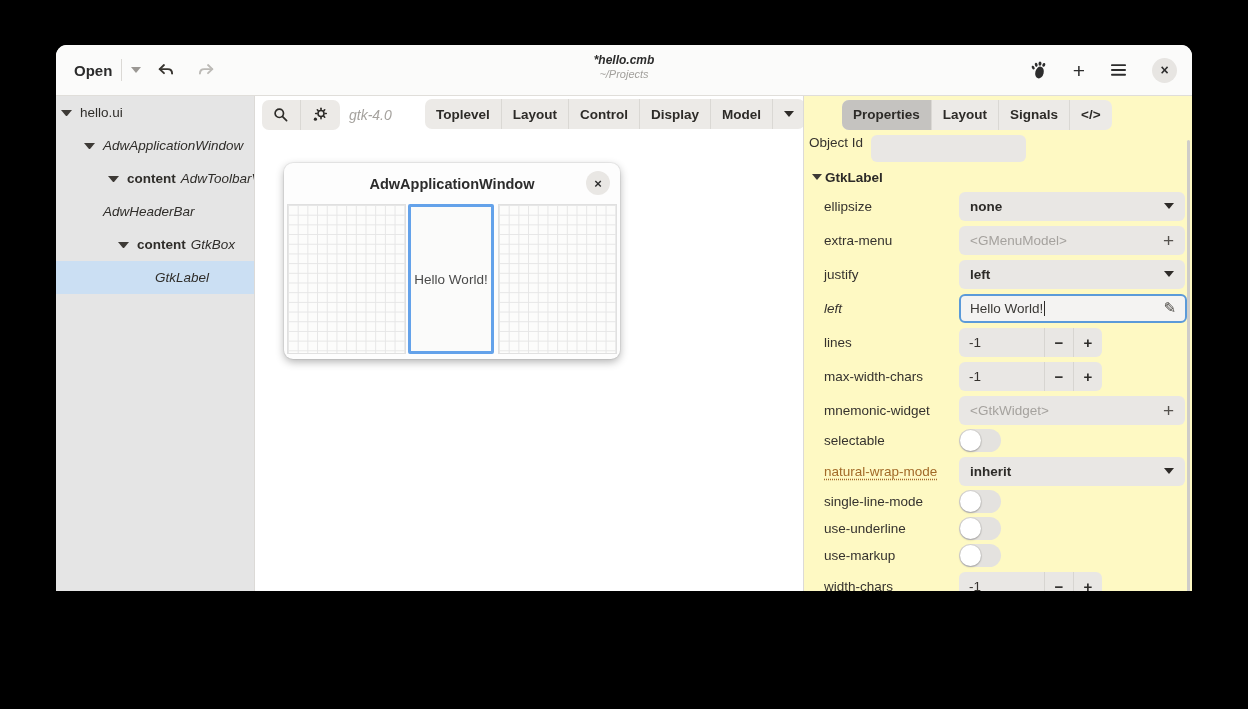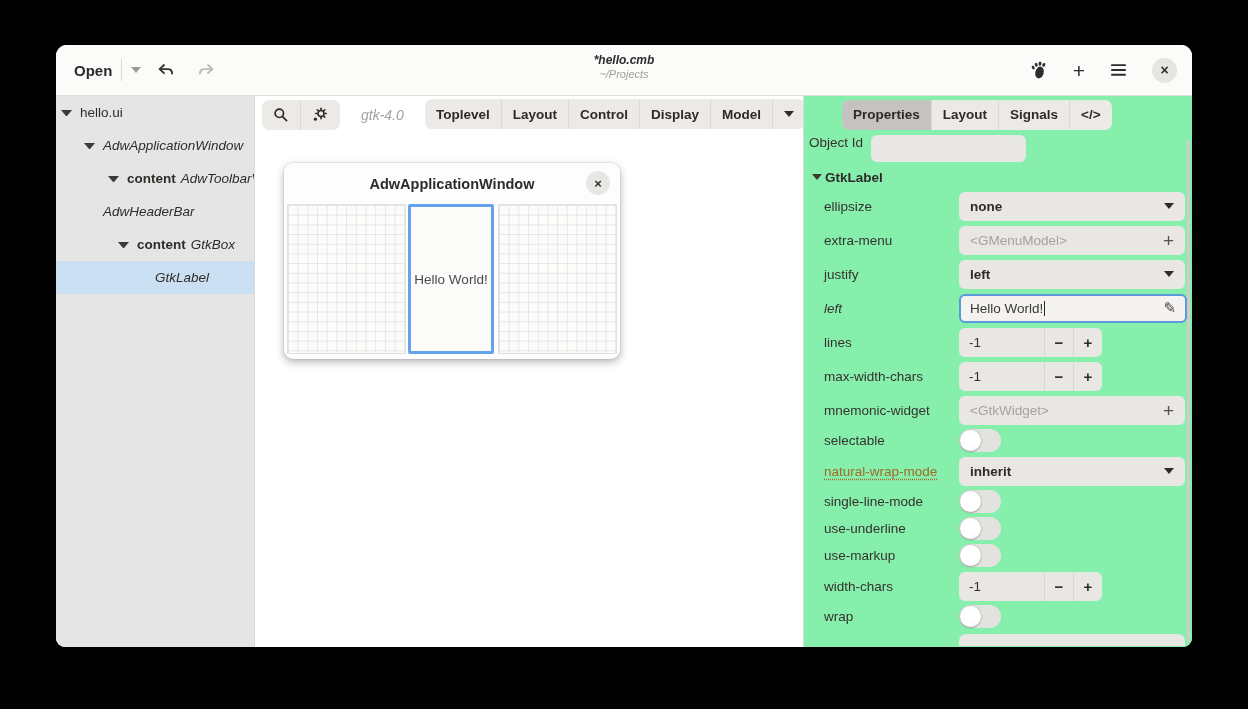--- a/index.html
+++ b/index.html
@@ -1,17 +1,17 @@
 <!DOCTYPE html>
 <html><head>
 <meta charset="utf-8">
 <style>
   * { margin:0; padding:0; box-sizing:border-box; }
   html,body { width:1248px; height:709px; background:#000; font-family:"Liberation Sans","DejaVu Sans",sans-serif; }
-  .stage { position:relative; width:1248px; height:709px; background:#000; overflow:hidden;text-decoration:underline; }
+  .stage { position:relative; width:1248px; height:591px; background:#000; overflow:hidden;text-decoration:underline; }
 
   .app { position:absolute; left:56px; top:45px; width:1136px; height:602px;
          background:#fcfcfc; border-radius:11px 11px 9px 9px; overflow:hidden;
          display:flex; flex-direction:column; }
 
   
   .headerbar { flex:0 0 51px; background:#fbfbfa; border-bottom:1px solid #e0deda;
                display:flex; align-items:center; position:relative; }
   .hb-left { display:flex; align-items:center; padding-left:18px; }
   .open-btn { display:flex; align-items:center; gap:9px; cursor:default; }
@@ -38,21 +38,21 @@
   .tree-row { height:33px; display:flex; align-items:center; font-size:13.5px; color:#2f2d2a; white-space:nowrap; overflow:hidden; }
   .tree-row.selected { background:#cbdff3; }
   .tri { flex:0 0 11px; margin-right:8px; width:0; height:0;
          border-left:5.5px solid transparent; border-right:5.5px solid transparent; border-top:6.5px solid #3d3a36; }
   .tri.hidden { border:none; width:11px; height:1px; }
   .tree-prefix { font-weight:bold; margin-right:5px; }
   .tree-class { font-style:italic; }
 
   
   .center { flex:1; background:#ffffff; display:flex; flex-direction:column; position:relative; min-width:0; }
-  .ctoolbar { flex:0 0 37px; position:relative; display:flex; align-items:center; padding-left:7px;gap:12px; }
+  .ctoolbar { flex:0 0 37px; position:relative; display:flex; align-items:center; padding-left:7px; }
   .btn-group { display:flex; background:#eceae7; border-radius:7px; overflow:hidden; height:30px; align-items:stretch; }
   .gseg { display:flex; align-items:center; justify-content:center; padding:0 11px; }
   .gseg + .gseg { border-left:1px solid #dad8d4; }
   .gbtn-label { font-weight:bold; font-size:13.5px; color:#2d2b28; }
   .gtk-ver { font-style:italic; font-size:14px; color:#a5a29e; margin-left:9px; }
   .class-tabs { position:absolute; left:170px; top:3px; }
 
   .canvas { flex:1; position:relative; }
   .preview { position:absolute; left:29px; top:30px; width:336px; height:196px;
              background:#fdfdfd; border-radius:9px;
@@ -69,21 +69,21 @@
                                linear-gradient(90deg, #e6e6e6 1px, transparent 1px);
               background-size:9.7px 9.7px; border:1px solid #e0e0e0; }
   .gridpane.gleft { left:1px; width:119px; }
   .gridpane.gright { right:1px; width:119px; }
   .selbox { position:absolute; left:122px; width:86px; top:0; bottom:2px;
             border:3px solid #64a2ea; border-radius:2px; background:#fbfbfa;
             display:flex; align-items:center; justify-content:center;
             font-size:13.5px; color:#4a4a4a; white-space:nowrap; overflow:hidden; }
 
   
-  .rightpanel { flex:0 0 389px; background:#86efac; border-left:1px solid #dcdad7;
+  .rightpanel { flex:0 0 389px; background:#fef9c3; border-left:1px solid #dcdad7;
                 display:flex; flex-direction:column; position:relative; overflow:hidden; }
   .ptabs { flex:0 0 37px; display:flex; align-items:center; padding-left:38px; }
   .ptabs .gseg.active { background:#c5c3c0; }
   .props { flex:1; padding:2px 0 0 20px; overflow:hidden; }
   .objid-row { height:30px; display:flex; margin-left:-15px; }
   .objid-label { font-size:13.5px; color:#35322e; width:62px; }
   .objid-input { width:155px; height:27px; background:#e9e7e4; border-radius:6px; }
   .pgroup { height:24px; display:flex; align-items:center; margin-left:-12px; }
   .pgroup .tri { flex:0 0 10px; margin-right:3px; border-left-width:5px; border-right-width:5px; border-top-width:6px; }
   .pgroup-label { font-weight:bold; font-size:13.5px; color:#2d2b28; }

